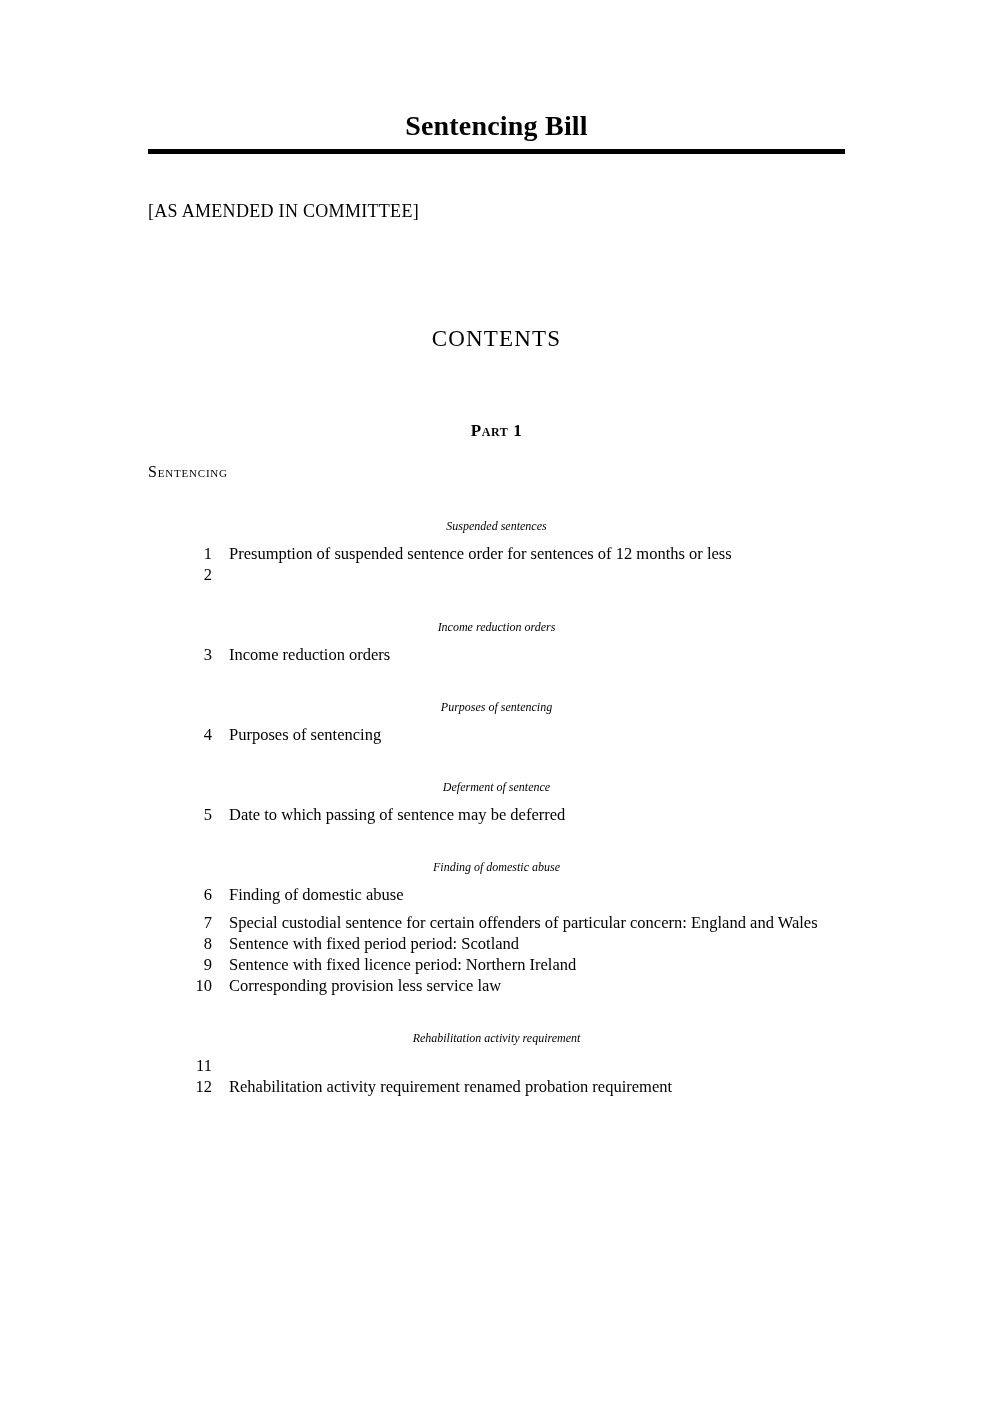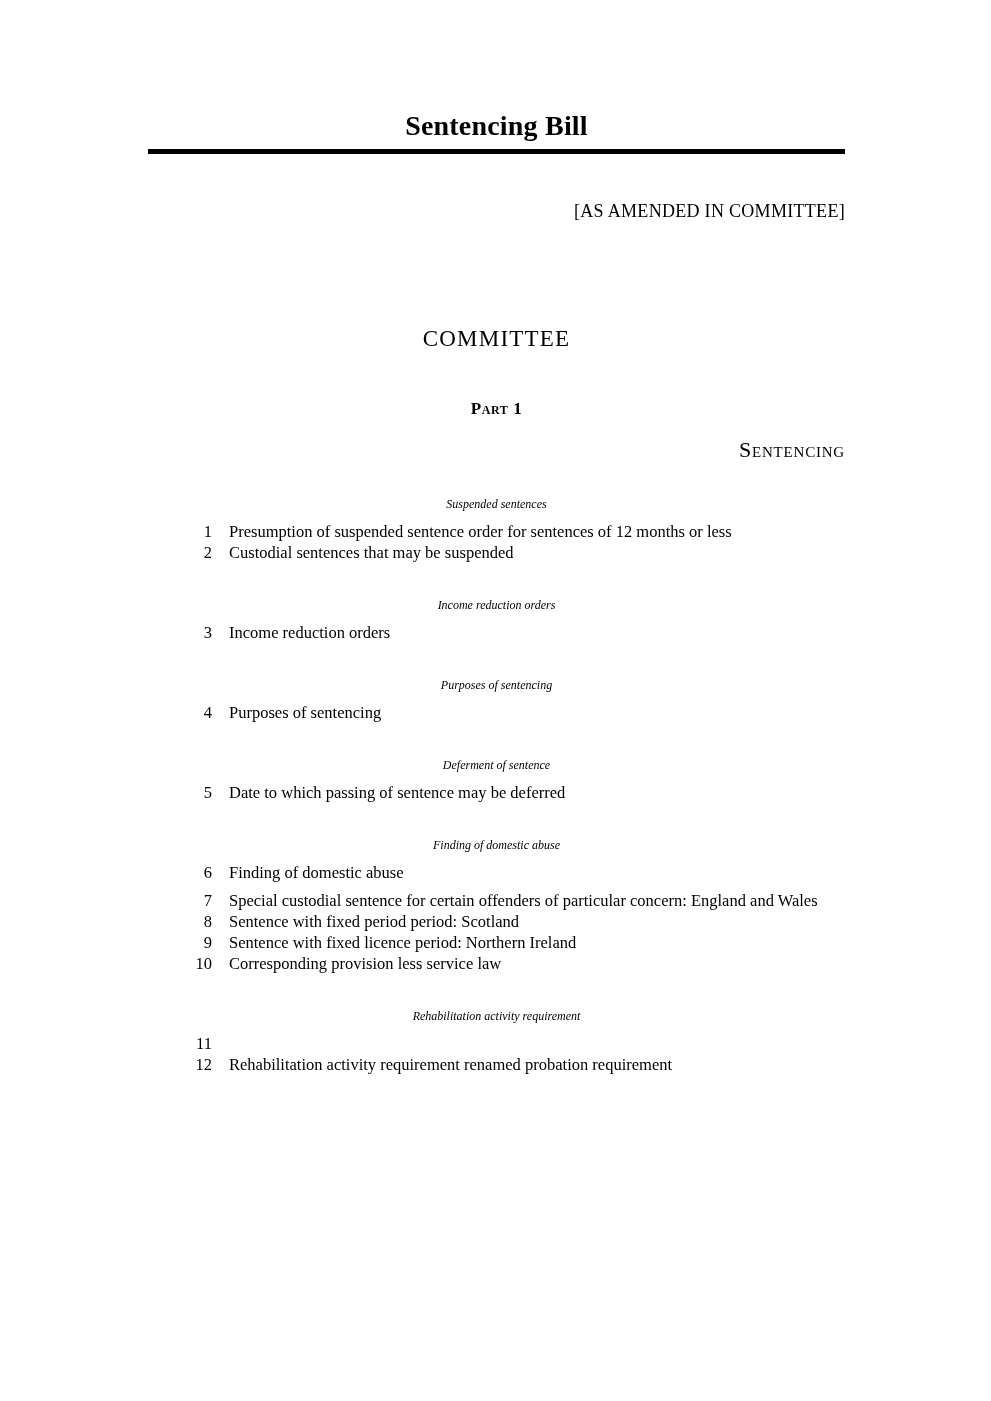--- a/index.html
+++ b/index.html
@@ -27,45 +27,45 @@
   }
   .title-rule {
     margin-top: 7px;
     height: 4px;
     border-top: 2px solid #000;
     border-bottom: 3px solid #000;
   }
   .amendment-note {
     margin-top: 47px;
     font-size: 18px;
-    text-align: right;
+    text-align: left;
     line-height: 20px;
     letter-spacing: 0.3px;
   }
   .contents-heading {
     margin-top: 104px;
     font-size: 23px;
     text-align: center;
     line-height: 27px;
     letter-spacing: 1.2px;
   }
   .part-label {
-    margin-top: 48px;
+    margin-top: 70px;
     font-size: 17px;
     font-weight: bold;
     font-variant: small-caps;
     text-align: center;
     line-height: 18px;
     letter-spacing: 0.6px;
   }
   .part-subtitle {
     margin-top: 24px;
-    font-size: 22px;
+    font-size: 16px;
     font-variant: small-caps;
-    text-align: right;
+    text-align: left;
     line-height: 16px;
     letter-spacing: 0.8px;
   }
   .section-heading {
     margin-top: 32px;
     font-size: 12px;
     font-style: italic;
     text-align: center;
     line-height: 20px;
   }
@@ -100,34 +100,33 @@
 <body>
 
 <div class="page">
   <div class="content">
 
     <div class="doc-title">Sentencing Bill</div>
     <div class="title-rule"></div>
 
     <div class="amendment-note">[AS AMENDED IN COMMITTEE]</div>
 
-    <div class="contents-heading">COMMITTEE</div>
+    <div class="contents-heading">CONTENTS</div>
 
     <div class="part-label">Part 1</div>
     <div class="part-subtitle">Sentencing</div>
 
     <div class="section-heading first">Suspended sentences</div>
     <div class="items">
       <div class="item">
         <span class="item-num">1</span>
         <span class="item-text">Presumption of suspended sentence order for sentences of 12 months or less</span>
       </div>
       <div class="item">
         <span class="item-num">2</span>
-        <span class="item-text">Custodial sentences that may be suspended</span>
       </div>
     </div>
 
     <div class="section-heading">Income reduction orders</div>
     <div class="items">
       <div class="item">
         <span class="item-num">3</span>
         <span class="item-text">Income reduction orders</span>
       </div>
     </div>

